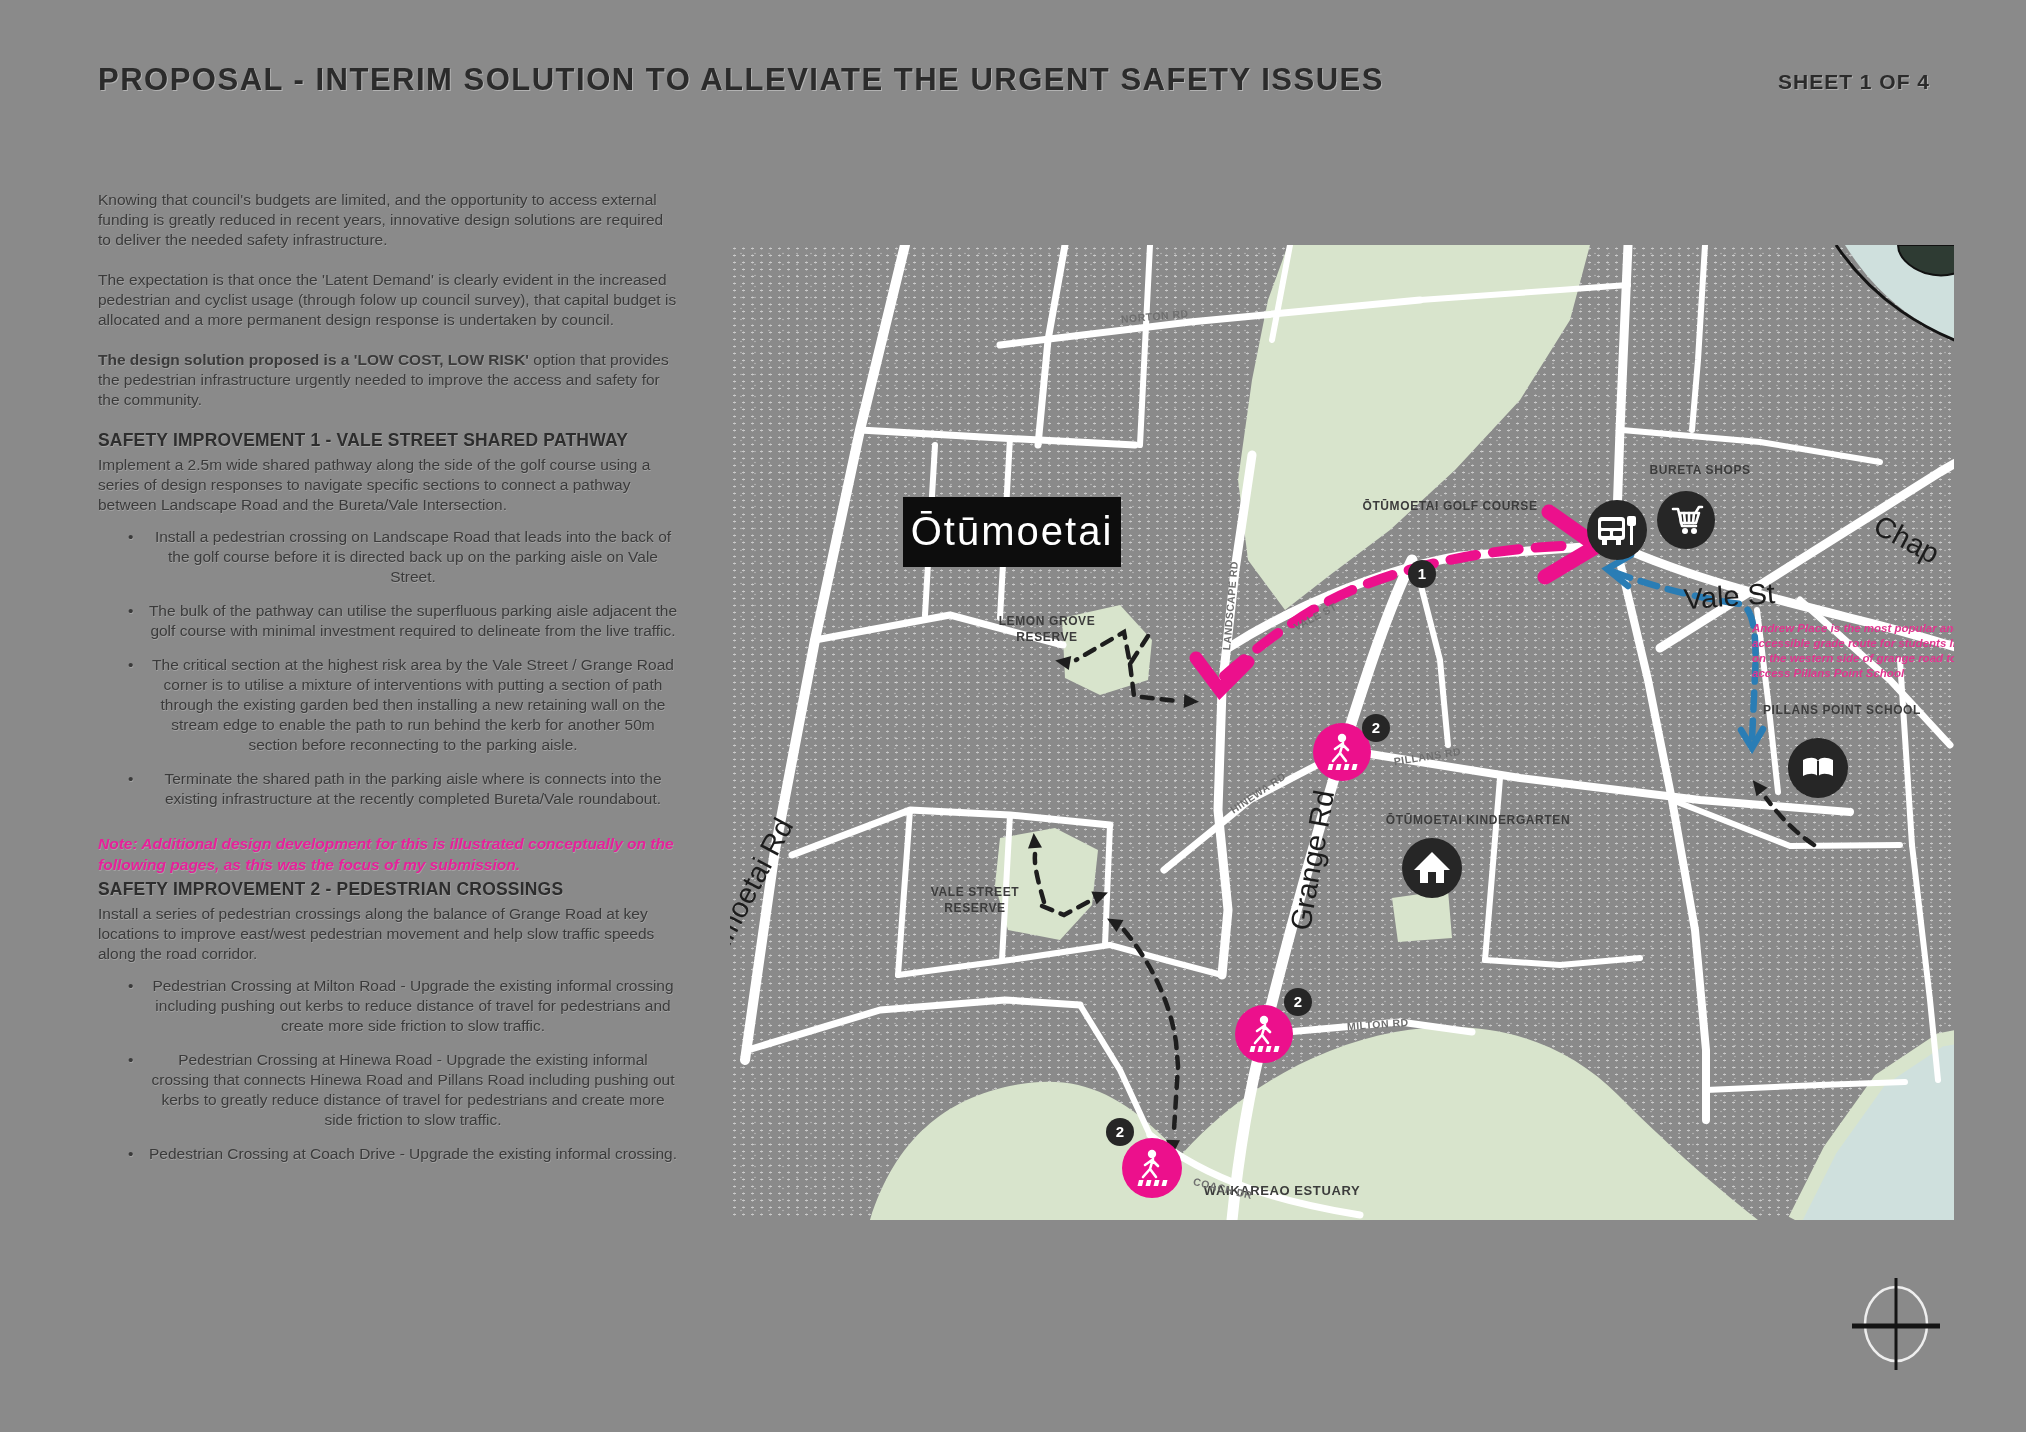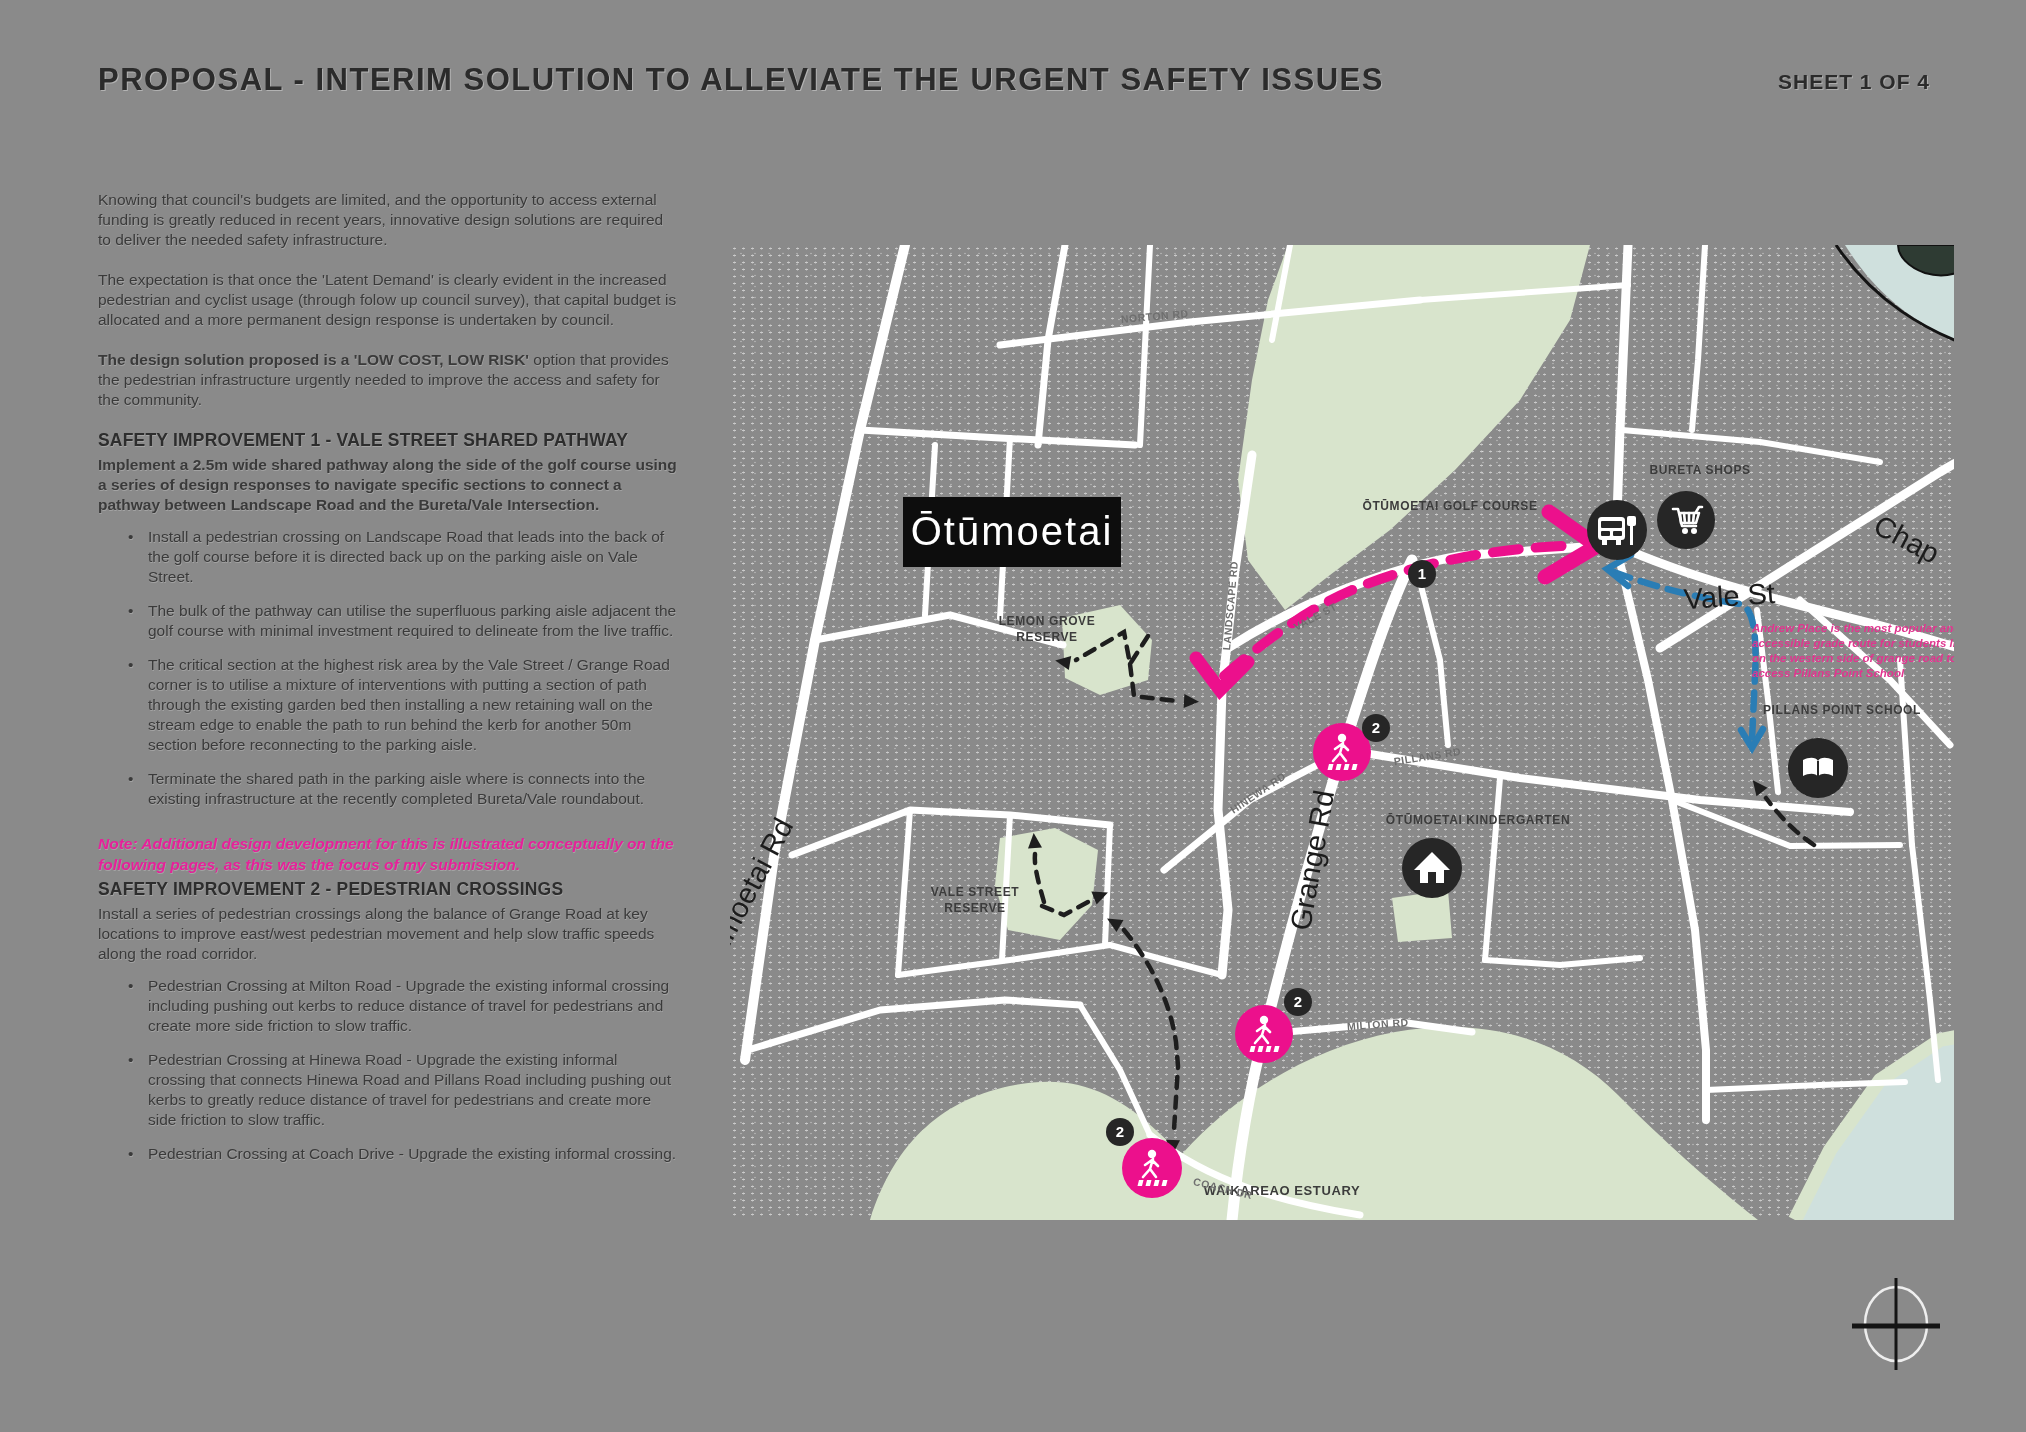--- a/index.html
+++ b/index.html
@@ -9,21 +9,21 @@
          letter-spacing:1.5px;color:#2b2b2b;text-shadow:1px 1px 0 rgba(255,255,255,.35);white-space:nowrap;}
   .sheetno{position:absolute;left:1778px;top:70px;font-size:21px;font-weight:bold;
            letter-spacing:1px;color:#2b2b2b;text-shadow:1px 1px 0 rgba(255,255,255,.3);}
   .col{position:absolute;left:98px;top:190px;width:580px;color:#3a3a3a;
        font-size:15.5px;line-height:20px;text-shadow:.5px .5px 0 rgba(255,255,255,.22);}
   .col p{margin:0 0 20px 0;}
   .col h3{font-size:17.5px;line-height:21px;color:#2d2d2d;margin:4px 0 4px 0;letter-spacing:.2px;}
   .gap1{margin-top:60px;}
   .gap2{margin-top:58px;}
   .col ul{list-style:none;margin:12px 0 0 0;padding:0;}
-  .col li{position:relative;padding-left:50px;margin:0 0 14px 0;}
+  .col li{position:relative;padding-left:50px;margin:0 0 14px 0;text-align:center;}
   .col li::before{content:"\2022";position:absolute;left:30px;top:0;color:#3a3a3a;}
   .note{color:#e6219a;font-weight:bold;font-style:italic;margin-top:24px;line-height:21px;}
   .mapbox{position:absolute;left:730px;top:245px;width:1262px;height:975px;overflow:hidden;
           background-color:#8a8a8a;
           background-image:
             radial-gradient(rgba(255,255,255,.55) 1px, transparent 1.5px),
             radial-gradient(rgba(255,255,255,.30) 1px, transparent 1.4px);
           background-size:9px 7px,14px 11px;background-position:0 0,4px 3px;}
   .mapbox svg{display:block;font-family:"Liberation Sans",sans-serif;}
   .area-label{font-size:12px;font-weight:bold;fill:#3c3c3c;letter-spacing:.6px;}
@@ -40,21 +40,21 @@
 
   <div class="title">PROPOSAL - INTERIM SOLUTION TO ALLEVIATE THE URGENT SAFETY ISSUES</div>
   <div class="sheetno">SHEET 1 OF 4</div>
 
   <div class="col">
     <p>Knowing that council's budgets are limited, and the opportunity to access external funding is greatly reduced in recent years, innovative design solutions are required to deliver the needed safety infrastructure.</p>
     <p>The expectation is that once the 'Latent Demand' is clearly evident in the increased pedestrian and cyclist usage (through folow up council survey), that capital budget is allocated and a more permanent design response is undertaken by council.</p>
     <p><b>The design solution proposed is a 'LOW COST, LOW RISK'</b><span> option that provides the pedestrian infrastructure urgently needed to improve the access and safety for the community.</span></p>
 
     <h3 class="gap1">SAFETY IMPROVEMENT 1 - VALE STREET SHARED PATHWAY</h3>
-    <p style="margin-bottom:6px;font-weight:bold;">Implement a 2.5m wide shared pathway along the side of the golf course using a series of design responses to navigate specific sections to connect a pathway between Landscape Road and the Bureta/Vale Intersection.</p>
+    <p style="margin-bottom:6px;">Implement a 2.5m wide shared pathway along the side of the golf course using a series of design responses to navigate specific sections to connect a pathway between Landscape Road and the Bureta/Vale Intersection.</p>
     <ul>
       <li>Install a pedestrian crossing on Landscape Road that leads into the back of the golf course before it is directed back up on the parking aisle on Vale Street.</li>
       <li>The bulk of the pathway can utilise the superfluous parking aisle adjacent the golf course with minimal investment required to delineate from the live traffic.</li>
       <li>The critical section at the highest risk area by the Vale Street / Grange Road corner is to utilise a mixture of interventions with putting a section of path through the existing garden bed then installing a new retaining wall on the stream edge to enable the path to run behind the kerb for another 50m section before reconnecting to the parking aisle.</li>
       <li>Terminate the shared path in the parking aisle where is connects into the existing infrastructure at the recently completed Bureta/Vale roundabout.</li>
     </ul>
     <div class="note">Note: Additional design development for this is illustrated conceptually on the following pages, as this was the focus of my submission.</div>
 
     <h3 class="gap2">SAFETY IMPROVEMENT  2 - PEDESTRIAN CROSSINGS</h3>
     <p style="margin-bottom:0;">Install a series of pedestrian crossings along the balance of Grange Road at key locations to improve east/west pedestrian movement and help slow traffic speeds along the road corridor.</p>

